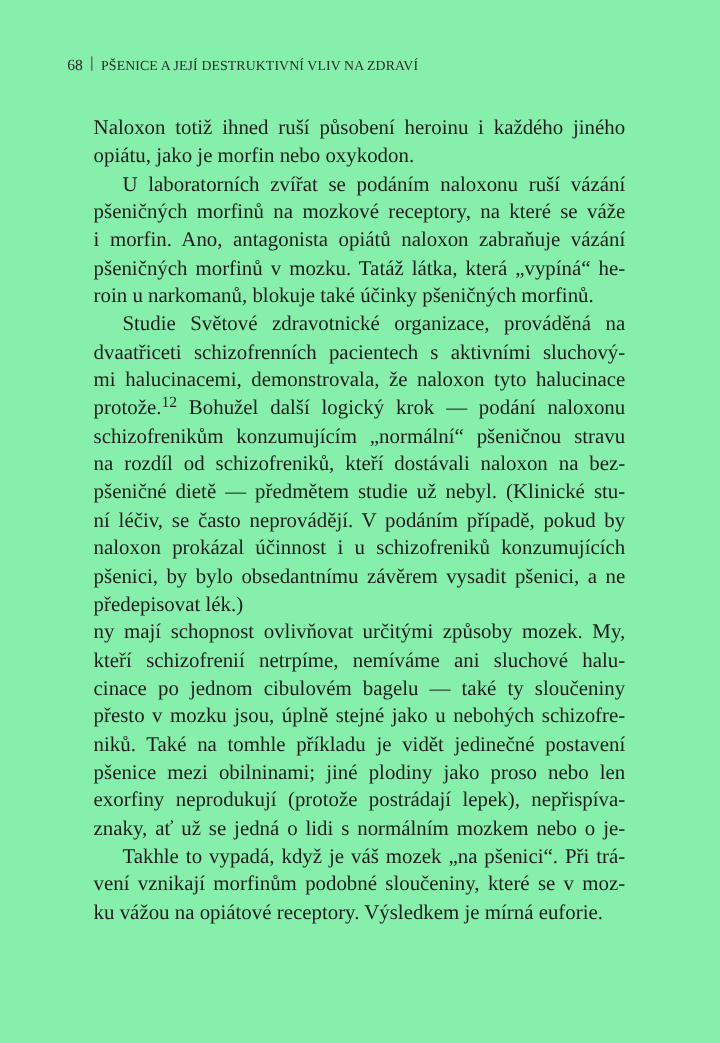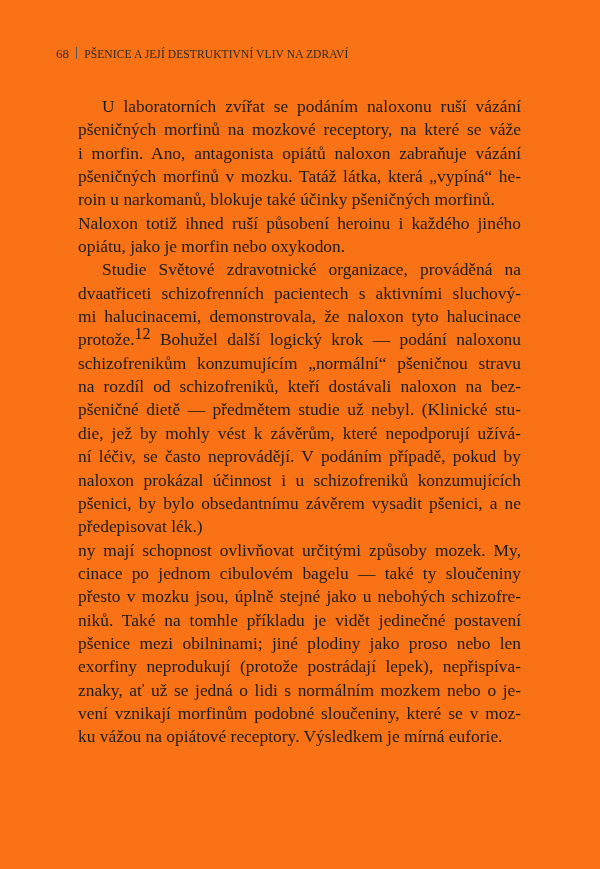--- a/index.html
+++ b/index.html
@@ -1,73 +1,74 @@
 <!DOCTYPE html>
 <html><head>
 <meta charset="utf-8">
 <style>
   html, body { margin:0; padding:0; background:#ffffff; }
   body { width:600px; height:869px; position:relative; overflow:hidden; }
-  .page { position:absolute; left:0; top:0; width:600px; height:869px; background:#f97316; }
+  .page { position:absolute; left:0; top:0; width:600px; height:869px; background:#86efac; }
   .header { position:absolute; left:56px; top:46px; font-family:"Liberation Serif", serif; font-size:12px; color:#2a2a2a; letter-spacing:0.1px; white-space:nowrap; }
   .header .pno { font-size:13px; }
   .header .sep { display:inline-block; width:1px; height:12px; background:#555; margin:0 7px; vertical-align:-1px; }
   .header .run { text-transform:uppercase; font-size:11.5px; }
   .body { position:absolute; left:78px; top:95px; width:443px; font-family:"Liberation Serif", serif; font-size:17.4px; line-height:23.35px; color:#1c1c1c; }
   .line { display:block; white-space:nowrap; text-align:justify; text-align-last:justify; height:23.35px; }
   .line.last { text-align-last:left; }
   .line.indent { padding-left:24px; }
-  sup { font-size:16px; line-height:0; vertical-align:6px; }
+  sup { font-size:13px; line-height:0; vertical-align:6px; }
 </style>
 </head>
 <body>
 
 <div class="page">
   <div class="header">
     <span class="pno">68</span><span class="sep"></span><span class="run">PŠENICE A JEJÍ DESTRUKTIVNÍ VLIV NA ZDRAVÍ</span>
   </div>
 
   <div class="body">
 
     <div>
+      <span class="line">Naloxon totiž ihned ruší působení heroinu i každého jiného</span>
+      <span class="line last">opiátu, jako je morfin nebo oxykodon.</span>
+    </div>
+
+    <div>
       <span class="line indent">U laboratorních zvířat se podáním naloxonu ruší vázání</span>
       <span class="line">pšeničných morfinů na mozkové receptory, na které se váže</span>
       <span class="line">i morfin. Ano, antagonista opiátů naloxon zabraňuje vázání</span>
       <span class="line">pšeničných morfinů v mozku. Tatáž látka, která „vypíná“ he-</span>
       <span class="line last">roin u narkomanů, blokuje také účinky pšeničných morfinů.</span>
-    </div>
-
-    <div>
-      <span class="line">Naloxon totiž ihned ruší působení heroinu i každého jiného</span>
-      <span class="line last">opiátu, jako je morfin nebo oxykodon.</span>
     </div>
 
     <div>
       <span class="line indent">Studie Světové zdravotnické organizace, prováděná na</span>
       <span class="line">dvaatřiceti schizofrenních pacientech s aktivními sluchový-</span>
       <span class="line">mi halucinacemi, demonstrovala, že naloxon tyto halucinace</span>
       <span class="line"><span>protože.</span><sup>12</sup><span> Bohužel další logický krok — podání naloxonu</span></span>
       <span class="line">schizofrenikům konzumujícím „normální“ pšeničnou stravu</span>
       <span class="line">na rozdíl od schizofreniků, kteří dostávali naloxon na bez-</span>
       <span class="line">pšeničné dietě — předmětem studie už nebyl. (Klinické stu-</span>
-      <span class="line">die, jež by mohly vést k závěrům, které nepodporují užívá-</span>
       <span class="line">ní léčiv, se často neprovádějí. V podáním případě, pokud by</span>
       <span class="line">naloxon prokázal účinnost i u schizofreniků konzumujících</span>
       <span class="line">pšenici, by bylo obsedantnímu závěrem vysadit pšenici, a ne</span>
       <span class="line last">předepisovat lék.)</span>
     </div>
 
     <div>
       <span class="line">ny mají schopnost ovlivňovat určitými způsoby mozek. My,</span>
+      <span class="line">kteří schizofrenií netrpíme, nemíváme ani sluchové halu-</span>
       <span class="line">cinace po jednom cibulovém bagelu — také ty sloučeniny</span>
       <span class="line">přesto v mozku jsou, úplně stejné jako u nebohých schizofre-</span>
       <span class="line">niků. Také na tomhle příkladu je vidět jedinečné postavení</span>
       <span class="line">pšenice mezi obilninami; jiné plodiny jako proso nebo len</span>
       <span class="line">exorfiny neprodukují (protože postrádají lepek), nepřispíva-</span>
       <span class="line">znaky, ať už se jedná o lidi s normálním mozkem nebo o je-</span>
     </div>
 
     <div>
+      <span class="line indent">Takhle to vypadá, když je váš mozek „na pšenici“. Při trá-</span>
       <span class="line">vení vznikají morfinům podobné sloučeniny, které se v moz-</span>
       <span class="line last">ku vážou na opiátové receptory. Výsledkem je mírná euforie.</span>
     </div>
   </div>
 </div>
 
 </body></html>

